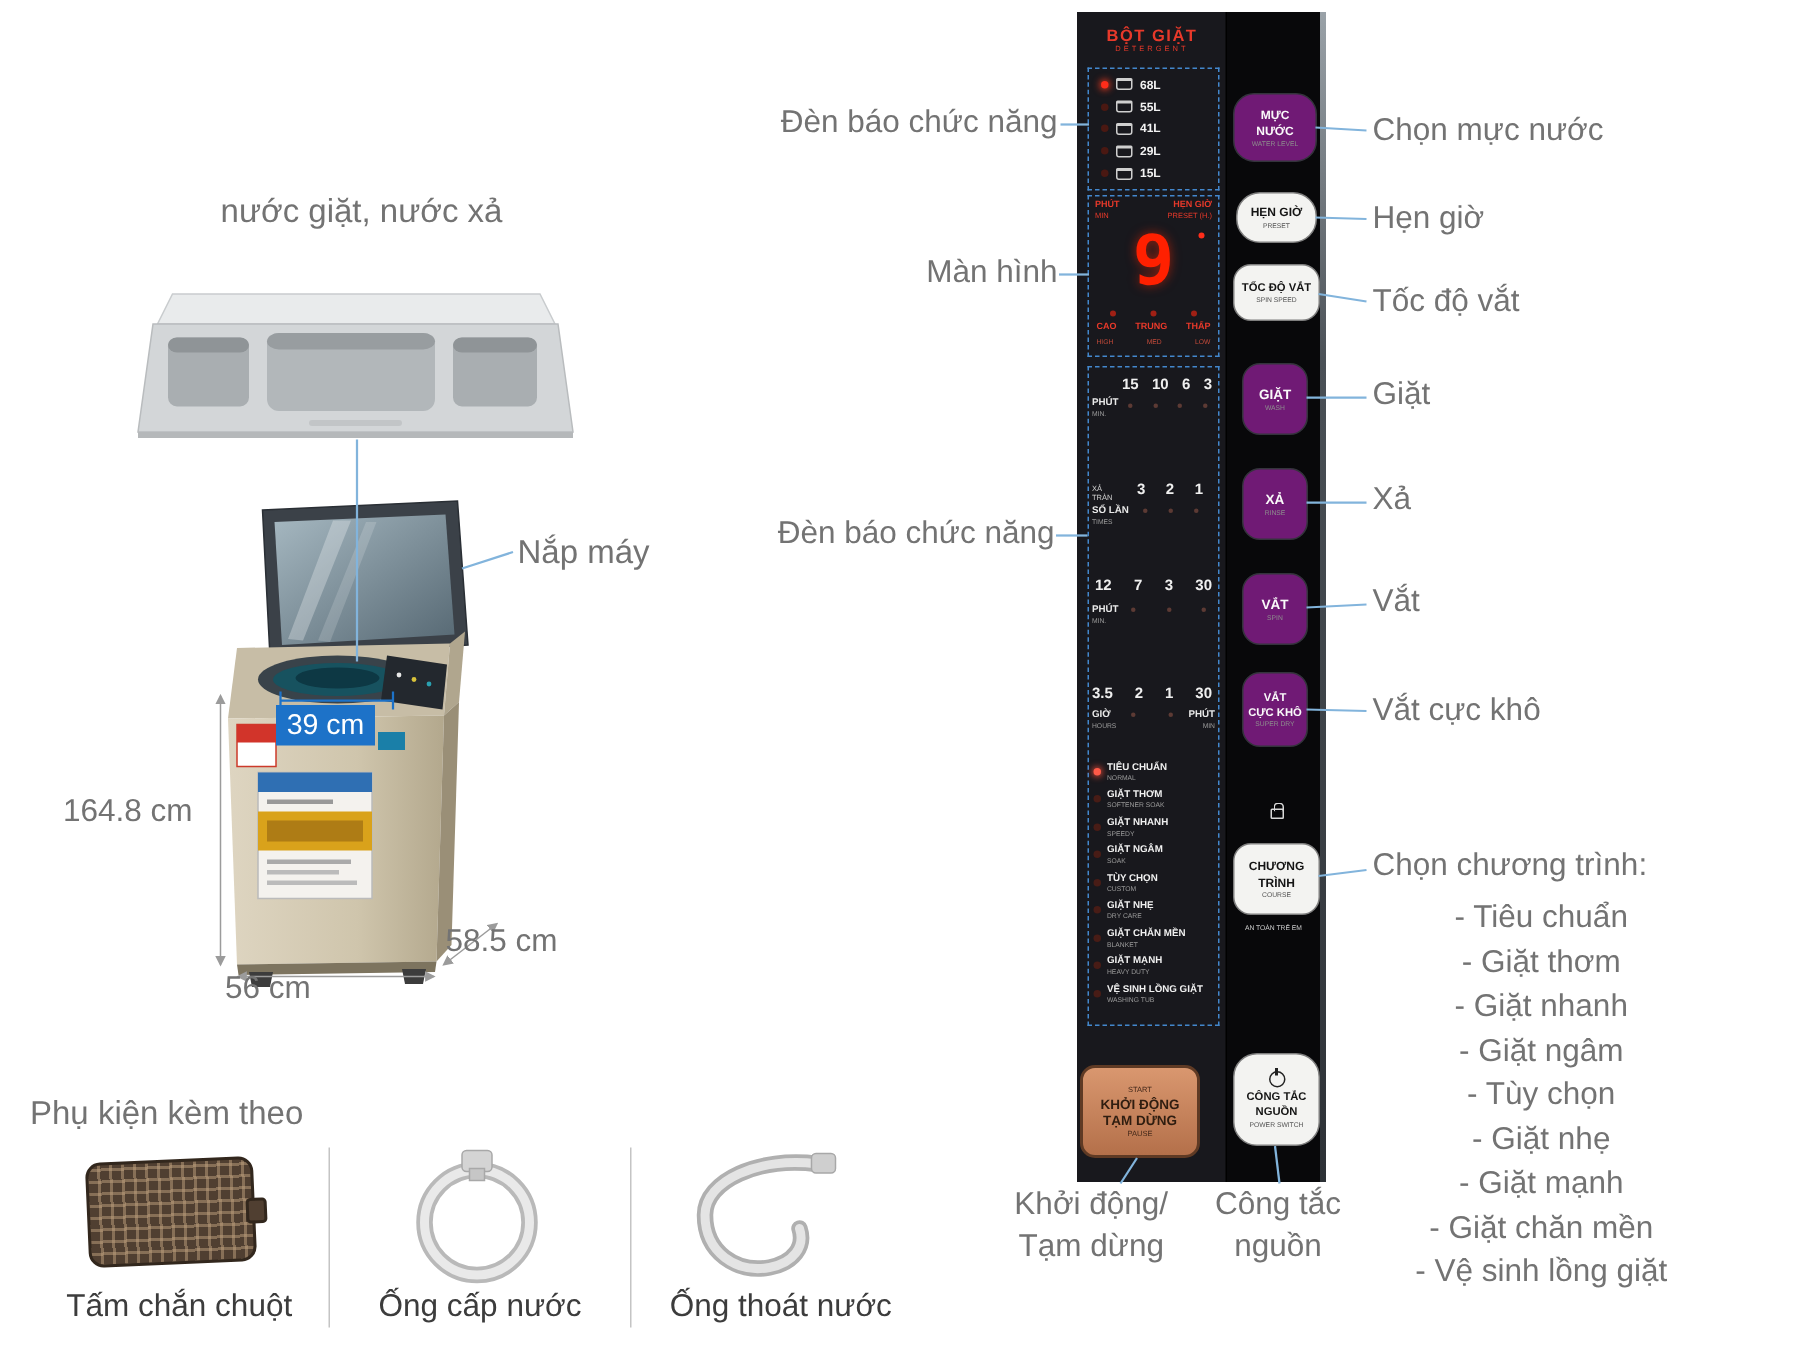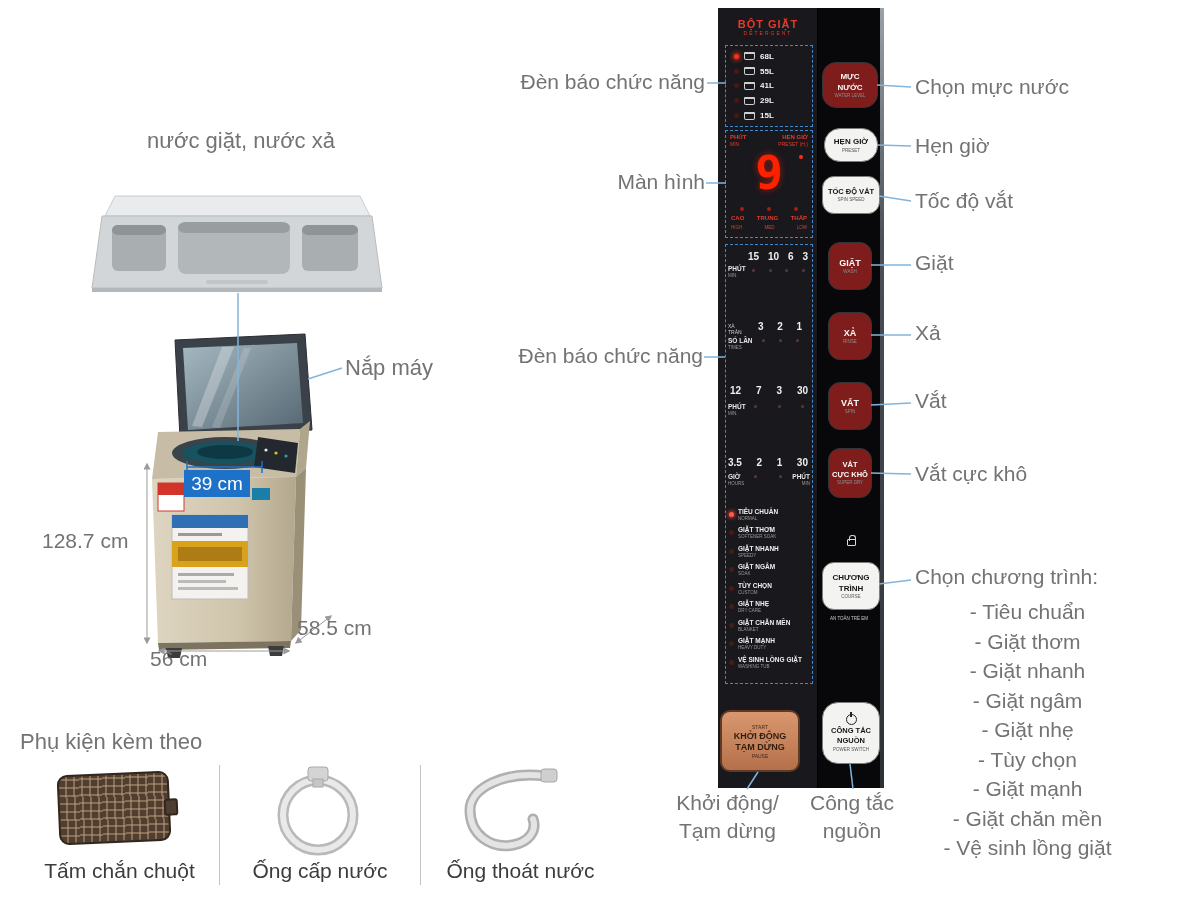--- a/index.html
+++ b/index.html
@@ -50,21 +50,21 @@
 .prog-row{display:flex;align-items:center;gap:4px;height:18.5px}
 .pdot{width:5px;height:5px;border-radius:50%;background:#481c16;flex:none}
 .pdot.lit{background:#ff5a48;box-shadow:0 0 4px 1px rgba(255,80,60,.8)}
 .prog-vi{font-size:6.5px;font-weight:bold;color:#f0f0f0;line-height:8px;white-space:nowrap}
 .prog-en{font-size:4.5px;color:#999;line-height:5px;white-space:nowrap}
 .start-btn{position:absolute;left:2px;top:702px;width:80px;height:62px;border-radius:10px;background:linear-gradient(180deg,#d9976f,#b4704a);border:2px solid #5f3a24;display:flex;flex-direction:column;align-items:center;justify-content:center;gap:1px;cursor:pointer;font-family:inherit}
 .sb-en{font-size:5px;color:#44291a;line-height:6px}
 .sb-vi{font-size:9px;font-weight:bold;color:#2f1d10;line-height:10px}
 .sbtn{position:absolute;display:flex;flex-direction:column;align-items:center;justify-content:center;gap:1px;cursor:pointer;font-family:inherit}
 .sbtn .bv{font-weight:bold;line-height:1.15;white-space:nowrap}
-.btn-dark{background:#7f1d1d;border:1px solid #34343c;border-radius:12px}
+.btn-dark{background:#701a75;border:1px solid #34343c;border-radius:12px}
 .btn-dark .bv{font-size:8px;color:#fafafa}
 .btn-dark .be{font-size:4.5px;color:#8d8d8d}
 .btn-white{background:#f3f3f1;border:1px solid #7e7e7e;border-radius:16px}
 .btn-white .bv{font-size:8px;color:#141414}
 .btn-white .be{font-size:4.5px;color:#555}
 .lock{position:absolute;left:129px;top:531px;width:9px;height:7px;border:1px solid #d8d8d8;border-radius:1px}
 .lock::before{content:"";position:absolute;left:1px;top:-5px;width:5px;height:5px;border:1px solid #d8d8d8;border-bottom:none;border-radius:3px 3px 0 0}
 .child-lbl{position:absolute;left:100px;top:608px;width:62px;text-align:center;font-size:4.5px;color:#c9c9c9}
 .power-ico{width:11px;height:11px;border:1.5px solid #222;border-radius:50%;position:relative;margin-bottom:1px}
 .power-ico::before{content:"";position:absolute;left:50%;top:-3px;transform:translateX(-50%);width:2px;height:5px;background:#222}
@@ -175,21 +175,21 @@
   <rect x="48" y="208" width="44" height="3" fill="#999999"></rect>
   <rect x="42" y="216" width="76" height="26" fill="#d9a21b"></rect>
   <rect x="48" y="222" width="64" height="14" fill="#8a5c10" opacity="0.55"></rect>
   <rect x="48" y="248" width="56" height="3" fill="#aaaaaa"></rect>
   <rect x="48" y="255" width="48" height="3" fill="#bbbbbb"></rect>
   <rect x="48" y="262" width="60" height="3" fill="#bbbbbb"></rect>
 </svg>
 
 <div class="dim-badge">39 cm</div>
 <div class="ann" style="left:345px;top:355px;font-size:22px">Nắp máy</div>
-<div class="ann" style="left:42px;top:529px">128.7 cm</div>
+<div class="ann" style="left:42px;top:529px">164.8 cm</div>
 <div class="ann" style="left:297px;top:616px">58.5 cm</div>
 <div class="ann" style="left:150px;top:647px">56 cm</div>
 
 <div class="ann" style="left:20px;top:729px;font-size:22px">Phụ kiện kèm theo</div>
 <div class="acc-grid">
   <div class="acc-cell">
     <div class="mat"></div>
     <div class="acc-label">Tấm chắn chuột</div>
   </div>
   <div class="acc-cell">
@@ -481,22 +481,22 @@
 <div class="ann" style="left:915px;top:251px">Giặt</div>
 <div class="ann" style="left:915px;top:321px">Xả</div>
 <div class="ann" style="left:915px;top:389px">Vắt</div>
 <div class="ann" style="left:915px;top:462px">Vắt cực khô</div>
 <div class="ann" style="left:915px;top:565px">Chọn chương trình:</div>
 <div class="ann center" style="left:920px;top:597px;width:215px;line-height:29.5px">
   <div>- Tiêu chuẩn</div>
   <div>- Giặt thơm</div>
   <div>- Giặt nhanh</div>
   <div>- Giặt ngâm</div>
+  <div>- Tùy chọn</div>
   <div>- Giặt nhẹ</div>
-  <div>- Tùy chọn</div>
   <div>- Giặt mạnh</div>
   <div>- Giặt chăn mền</div>
   <div>- Vệ sinh lồng giặt</div>
 </div>
 <div class="ann center" style="left:660px;top:789px;width:135px;line-height:28px">
   <div>Khởi động/</div>
   <div>Tạm dừng</div>
 </div>
 <div class="ann center" style="left:796px;top:789px;width:112px;line-height:28px">
   <div>Công tắc</div>

